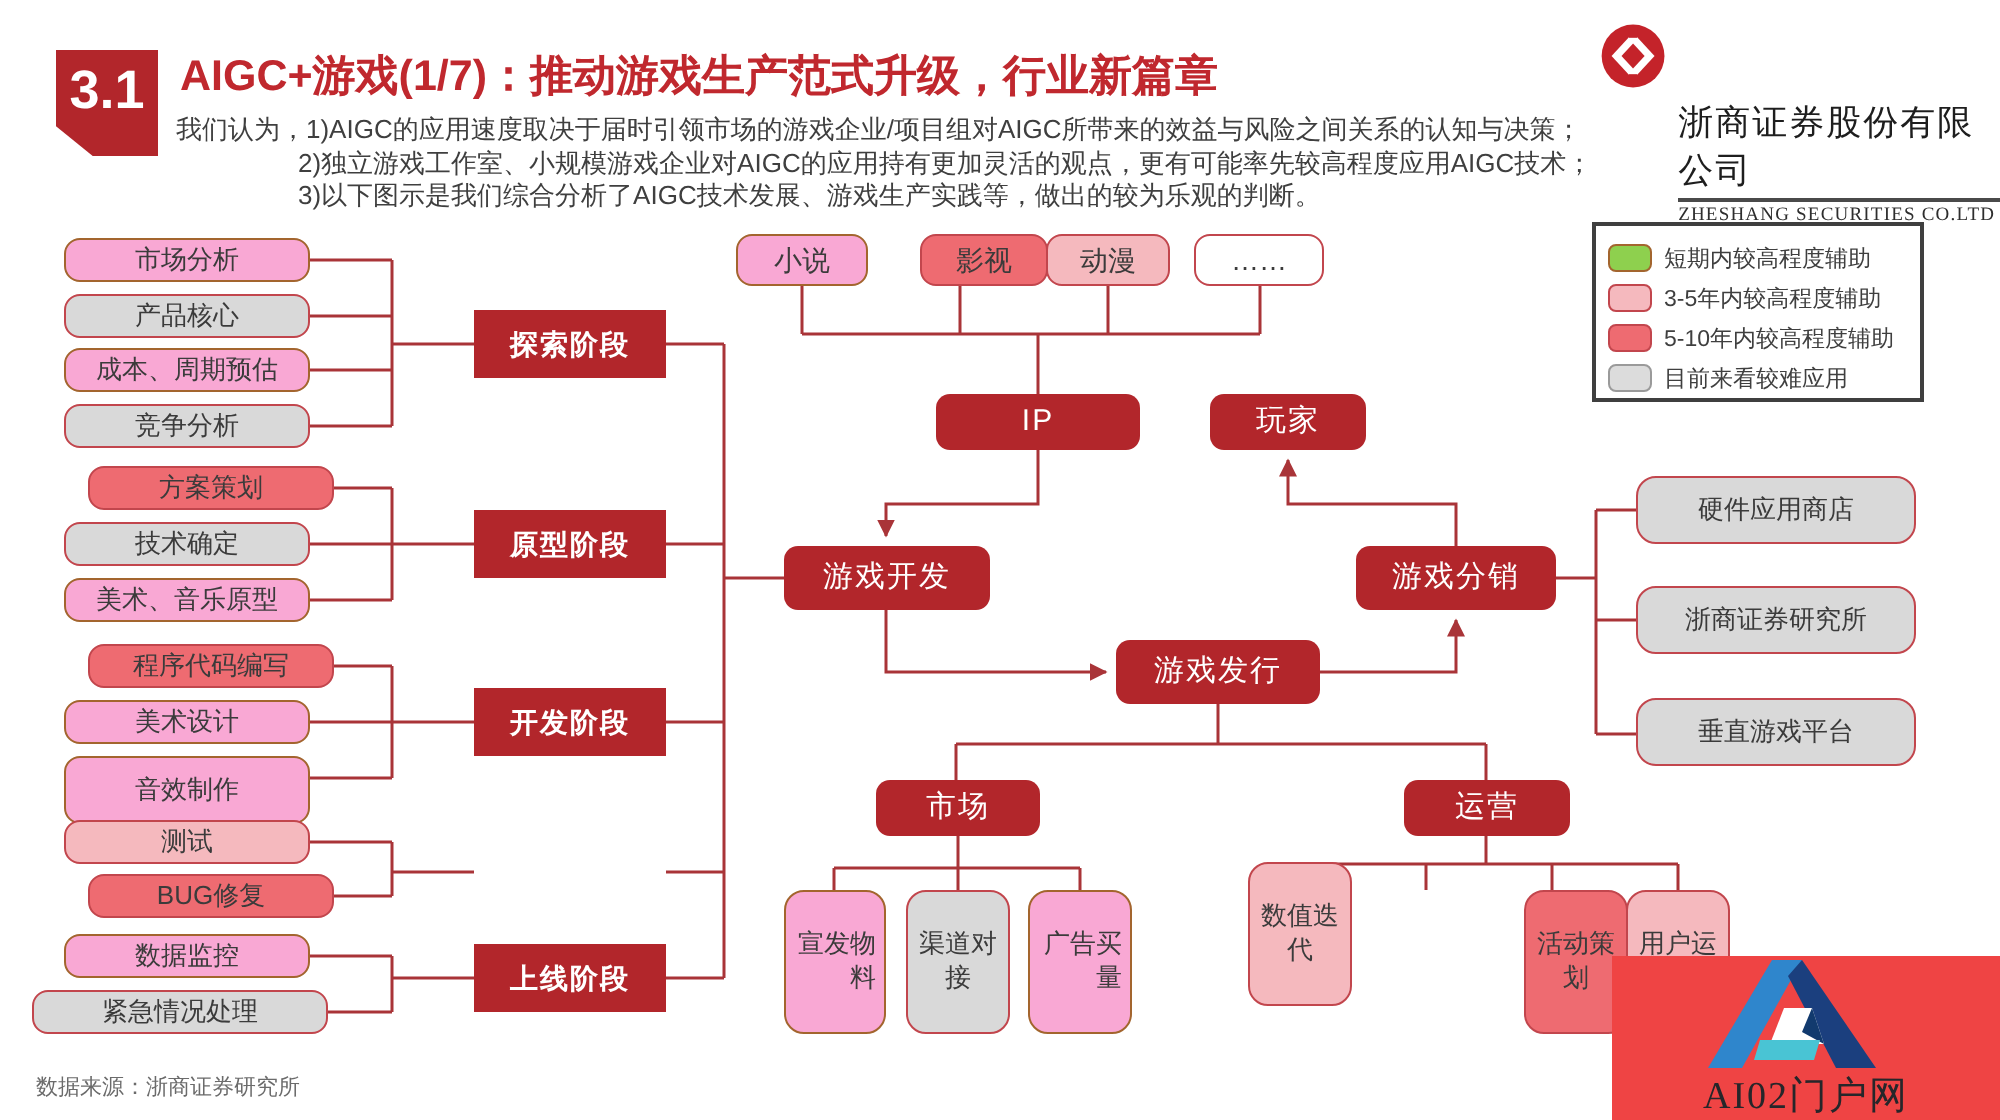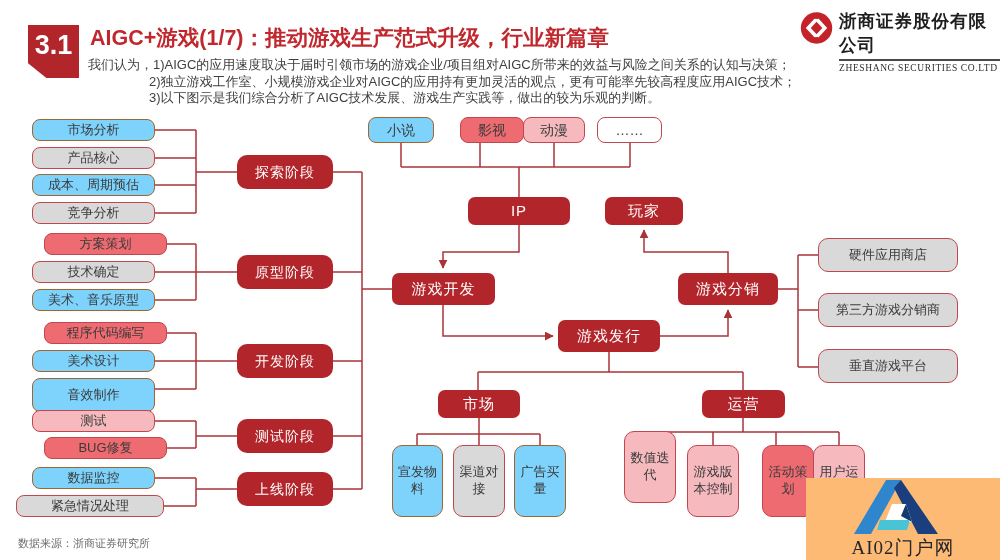--- a/index.html
+++ b/index.html
@@ -7,67 +7,67 @@
   #slide {
     position:relative; width:1000px; height:560px; background:#ffffff;
     font-family:"Liberation Sans","DejaVu Sans",sans-serif; overflow:hidden;
   }
   .wires { position:absolute; left:0; top:0; z-index:1; }
   .box {
     position:absolute; z-index:2; display:flex; align-items:center; justify-content:center;
     text-align:center; border-radius:8px; font-size:13px; color:#3b3b3b;
     border:1.8px solid #c2464d; line-height:1.3; background:#fff;
   }
-  .c-green { background:#7dd3fc; border-color:#a3652e; }
+  .c-green { background:#f9a8d4; border-color:#a3652e;text-align:right; }
   .c-pink  { background:#f5b9be; border-color:#c2464d; }
   .c-red   { background:#ee6b71; border-color:#c2464d;margin-left:12px; }
   .c-gray  { background:#d9d9d9; border-color:#c2464d; }
   .c-plain { background:#ffffff; border-color:#c2464d; }
   .dark {
     background:#b2262b; color:#ffffff; border:none; border-radius:7px; font-size:15px;
     letter-spacing:1px;
   }
-  .stage { border-radius:10px; font-size:14px; }
+  .stage { border-radius:0; font-size:14px;font-weight:bold; }
   .child { border-radius:10px; font-size:13px; padding:4px; }
   
   #badge {
     position:absolute; left:28px; top:25px; width:51px; height:53px; background:#b2262b;
     clip-path:polygon(0 0,100% 0,100% 100%,36% 100%,0 72%);
     color:#fff; font-size:27px; font-weight:bold; display:flex; justify-content:center;
     padding-top:5px; z-index:2;
   }
   #page-title {
     position:absolute; left:90px; top:23px; font-size:21.5px; font-weight:bold;
     color:#c0282e; white-space:nowrap; z-index:2;
   }
   #intro { position:absolute; left:88px; top:57px; font-size:13px; color:#3f3f3f; line-height:16.5px; z-index:2; }
   #intro .pt { padding-left:61px; }
   #intro .first { padding-left:0; }
   
   #company { position:absolute; left:800px; top:9px; display:flex; align-items:flex-start; z-index:2; }
   #company .txt { margin-left:6px; font-family:"Liberation Serif","DejaVu Serif",serif; }
-  #company .cn { font-size:17.5px; font-weight:bold; color:#1e1e1e; letter-spacing:1px;
-                 border-bottom:2px solid #4a4a4a; padding-bottom:2px; }
+  #company .cn { font-size:17.5px; font-weight:normal; color:#1e1e1e; letter-spacing:1px;
+                 border-bottom:2px solid #4a4a4a; padding-bottom:2px;margin-top:40px; }
   #company .en { font-size:9.5px; color:#2e2e2e; letter-spacing:0.6px; margin-top:2px; }
   
   #legend {
     position:absolute; left:796px; top:111px; width:166px; height:90px; background:#fff;
     border:2px solid #3f3f3f; z-index:2; padding:6px 0 0 6px;
   }
   .lg-row { display:flex; align-items:center; height:20px; }
   .lg-sw { width:22px; height:14px; border-radius:4px; border:1.6px solid #c2464d; margin-right:6px; }
   .lg-sw.s1 { background:#8ed04e; border-color:#a3652e; }
   .lg-sw.s2 { background:#f5b9be; }
   .lg-sw.s3 { background:#ee6b71; }
   .lg-sw.s4 { background:#dcdcdc; border-color:#9a9a9a; }
   .lg-label { font-size:11.5px; color:#3f3f3f; }
   
   #footer { position:absolute; left:18px; top:536px; font-size:11px; color:#6b6b6b; z-index:2; }
   
-  #watermark { position:absolute; left:806px; top:478px; width:194px; height:82px; background:#fdba74; z-index:6; }
+  #watermark { position:absolute; left:806px; top:478px; width:194px; height:82px; background:#ef4444; z-index:6; }
   #watermark svg { position:absolute; left:48px; top:2px; }
   #wm-text {
     position:absolute; left:0; right:0; top:57px; text-align:center;
     font-family:"Liberation Serif","DejaVu Serif",serif; font-size:19px; color:#26262a; letter-spacing:1px;
   }
 </style>
 </head>
 <body>
 
 <div id="slide">
@@ -87,20 +87,38 @@
       <path d="M20 12.5 L27 20 L20 27.5 L13 20 Z" fill="#c4232a"></path>
       <rect x="17.5" y="2" width="5" height="7" fill="#c4232a"></rect>
       <rect x="17.5" y="31" width="5" height="7" fill="#c4232a"></rect>
     </svg>
     <div class="txt">
       <div class="cn">浙商证券股份有限公司</div>
       <div class="en">ZHESHANG SECURITIES CO.LTD</div>
     </div>
   </div>
 
+  <div id="legend">
+    <div class="lg-row">
+        <span class="lg-sw s1"></span>
+        <span class="lg-label">短期内较高程度辅助</span>
+      </div>
+    <div class="lg-row">
+        <span class="lg-sw s2"></span>
+        <span class="lg-label">3-5年内较高程度辅助</span>
+      </div>
+    <div class="lg-row">
+        <span class="lg-sw s3"></span>
+        <span class="lg-label">5-10年内较高程度辅助</span>
+      </div>
+    <div class="lg-row">
+        <span class="lg-sw s4"></span>
+        <span class="lg-label">目前来看较难应用</span>
+      </div>
+  </div>
 
   <svg class="wires" width="1000" height="560">
     <defs>
       <marker id="arw" markerWidth="8" markerHeight="8" refX="5.5" refY="3" orient="auto">
         <path d="M0,0 L6,3 L0,6 Z" fill="#a93438"></path>
       </marker>
     </defs>
     <path fill="none" stroke="#a93438" stroke-width="1.5" d="
       M155 130 H196 M155 158 H196 M155 185 H196 M155 213 H196 M196 130 V213 M196 172 H237
       M155 244 H196 M155 272 H196 M155 300 H196 M196 244 V300 M196 272 H237
@@ -130,47 +148,45 @@
   <div class="box c-green" style="left:32px;top:350px;width:123px;height:22px">美术设计</div>
   <div class="box c-green" style="left:32px;top:378px;width:123px;height:34px">音效制作</div>
   <div class="box c-pink" style="left:32px;top:410px;width:123px;height:22px">测试</div>
   <div class="box c-red" style="left:32px;top:437px;width:123px;height:22px">BUG修复</div>
   <div class="box c-green" style="left:32px;top:467px;width:123px;height:22px">数据监控</div>
   <div class="box c-gray" style="left:16px;top:495px;width:148px;height:22px">紧急情况处理</div>
 
   <div class="box dark stage" style="left:237px;top:155px;width:96px;height:34px">探索阶段</div>
   <div class="box dark stage" style="left:237px;top:255px;width:96px;height:34px">原型阶段</div>
   <div class="box dark stage" style="left:237px;top:344px;width:96px;height:34px">开发阶段</div>
-  <div class="box dark stage" style="left:237px;top:419px;width:96px;height:34px">测试阶段</div>
   <div class="box dark stage" style="left:237px;top:472px;width:96px;height:34px">上线阶段</div>
 
   <div class="box c-green" style="left:368px;top:117px;width:66px;height:26px;font-size:14px">小说</div>
   <div class="box c-red" style="left:448px;top:117px;width:64px;height:26px;font-size:14px">影视</div>
   <div class="box c-pink" style="left:523px;top:117px;width:62px;height:26px;font-size:14px">动漫</div>
   <div class="box c-plain" style="left:597px;top:117px;width:65px;height:26px;font-size:14px">……</div>
 
   <div class="box dark" style="left:468px;top:197px;width:102px;height:28px">IP</div>
   <div class="box dark" style="left:605px;top:197px;width:78px;height:28px">玩家</div>
   <div class="box dark" style="left:392px;top:273px;width:103px;height:32px">游戏开发</div>
   <div class="box dark" style="left:678px;top:273px;width:100px;height:32px">游戏分销</div>
   <div class="box dark" style="left:558px;top:320px;width:102px;height:32px">游戏发行</div>
   <div class="box dark" style="left:438px;top:390px;width:82px;height:28px">市场</div>
   <div class="box dark" style="left:702px;top:390px;width:83px;height:28px">运营</div>
 
   <div class="box c-green child" style="left:392px;top:445px;width:51px;height:72px">宣发物料</div>
   <div class="box c-gray child" style="left:453px;top:445px;width:52px;height:72px">渠道对接</div>
   <div class="box c-green child" style="left:514px;top:445px;width:52px;height:72px">广告买量</div>
 
   <div class="box c-pink child" style="left:624px;top:431px;width:52px;height:72px">数值迭代</div>
-  <div class="box c-pink child" style="left:687px;top:445px;width:52px;height:72px">游戏版本控制</div>
   <div class="box c-red child" style="left:750px;top:445px;width:52px;height:72px">活动策划</div>
   <div class="box c-pink child" style="left:813px;top:445px;width:52px;height:72px">用户运营</div>
 
   <div class="box c-gray" style="left:818px;top:238px;width:140px;height:34px;border-radius:10px">硬件应用商店</div>
-  <div class="box c-gray" style="left:818px;top:293px;width:140px;height:34px;border-radius:10px">第三方游戏分销商</div>
+  <div class="box c-gray" style="left:818px;top:293px;width:140px;height:34px;border-radius:10px">浙商证券研究所</div>
   <div class="box c-gray" style="left:818px;top:349px;width:140px;height:34px;border-radius:10px">垂直游戏平台</div>
 
   <div id="footer">数据来源：浙商证券研究所</div>
 
   <div id="watermark">
     <svg width="84" height="54" viewBox="0 0 84 54">
       <polygon points="32,0 47,0 17,54 0,54" fill="#2f86cc"></polygon>
       <polygon points="40,8 47,0 84,54 64,54" fill="#1b3f7e"></polygon>
       <polygon points="38,24 52,24 58,42 31,42" fill="#ffffff"></polygon>
       <polygon points="52,24 58,42 47,36" fill="#123a6e"></polygon>

